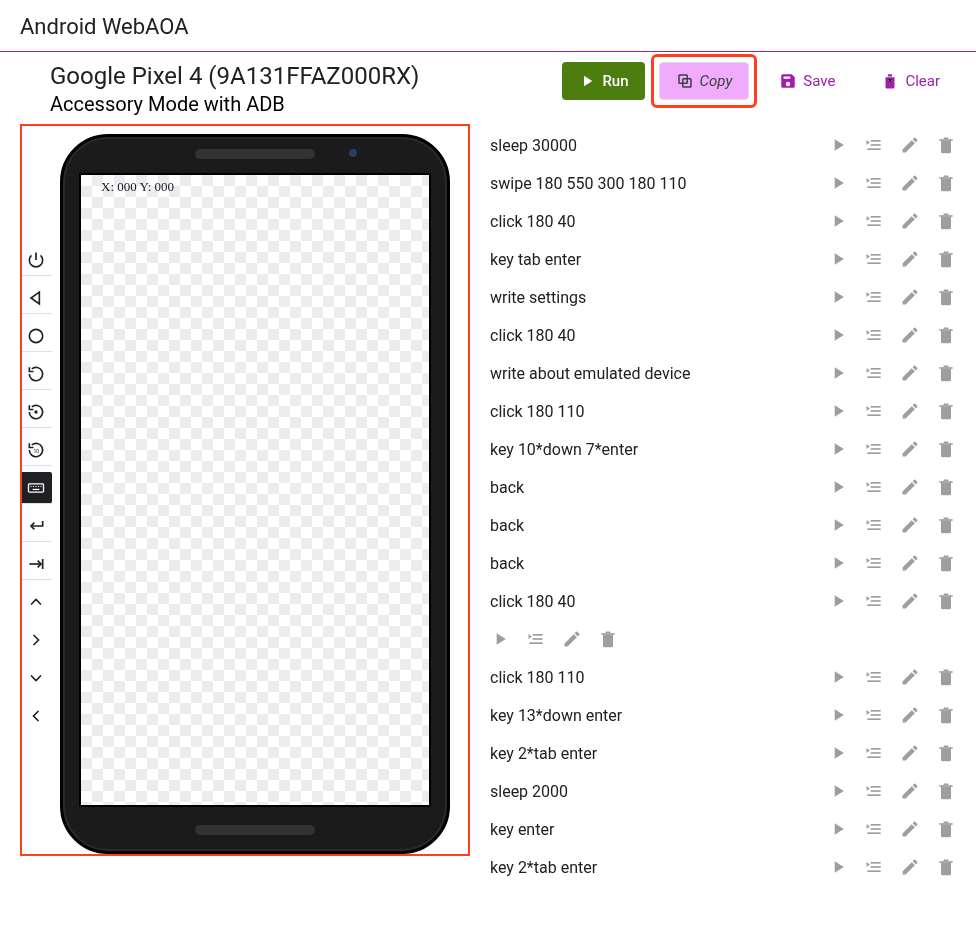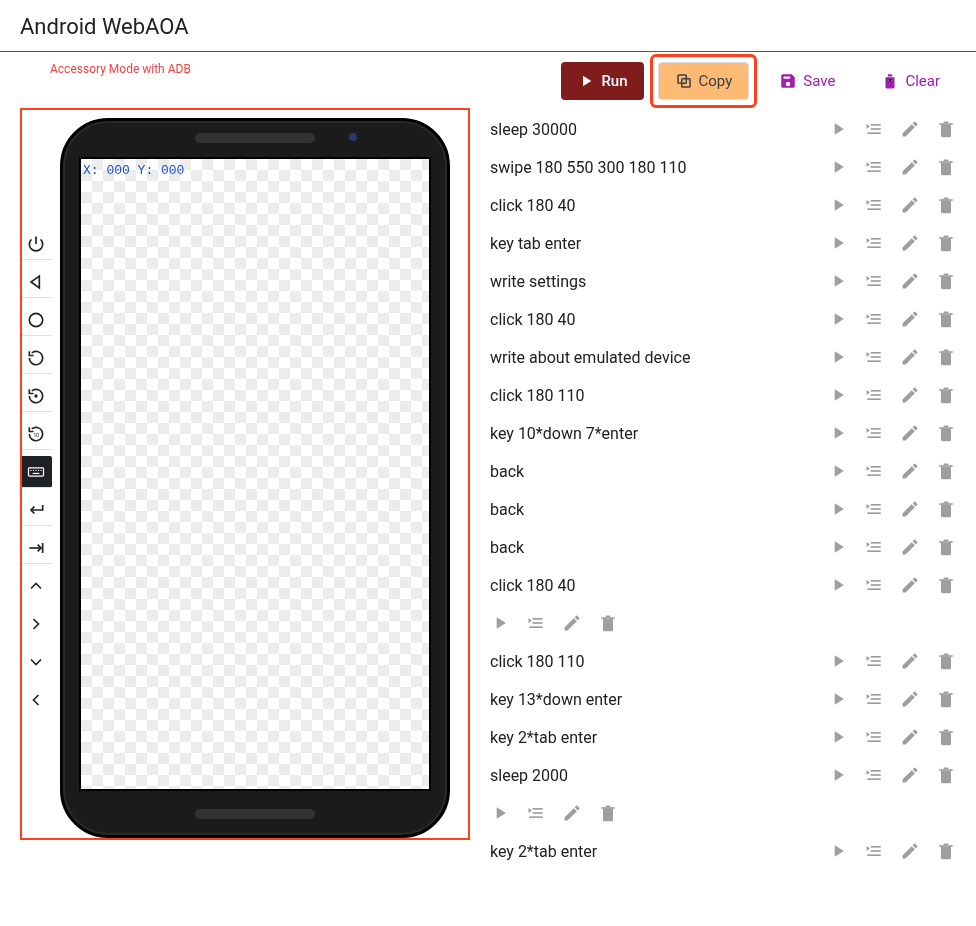--- a/index.html
+++ b/index.html
@@ -22,31 +22,31 @@
     padding: 4px 0 10px 0;
     font-size: 15px;
   }
   .return-row .icon { width: 22px; height: 22px; display:inline-flex; align-items:center; justify-content:center; }
   .return-text { cursor: pointer; }
 
   .header-row { display: flex; align-items: flex-start; justify-content: space-between; padding-left: 30px; }
   .device-title h1 {
     font-size: 24px; margin: 0 0 2px 0; font-weight: 400;
   }
-  .device-title .sub { color: #ef4444; font-size: 12px; }
+  .device-title .sub { color: #000000; font-size: 20px; }
 
   .toolbar { display: flex; align-items: center; gap: 14px; margin-top: 0; }
   .btn {
     display: inline-flex; align-items: center; gap: 6px;
     height: 38px; padding: 0 16px; border-radius: 4px;
     font-size: 15px; cursor: pointer; border: none; background: transparent;
     font-family: inherit;
   }
-  .btn-run { background: #7f1d1d; color: #fff; font-weight: 500; }
-  .btn-outline { border: 1px solid #dadce0; color: #3c4043; background:#fdba74; }
+  .btn-run { background: #4d7c0f; color: #fff; font-weight: 500; }
+  .btn-outline { border: 1px solid #dadce0; color: #3c4043; background:#f0abfc;font-style:italic; }
   .copy-highlight { position: relative; }
   .highlight-box {
     position: absolute; top:-8px; left:-8px; right:-8px; bottom:-8px;
     border: 3px solid #ff3e1d; border-radius: 6px; pointer-events: none;
   }
   .btn-plain { color: #a21caf; }
   .btn svg { width: 18px; height: 18px; }
 
   .main-row { display: flex; align-items: flex-start; gap: 20px; margin-top: 8px; }
 
@@ -86,22 +86,22 @@
   .earpiece-bottom { bottom:16px; }
   .camera-dot {
     position:absolute; top:12px; right:90px;
     width:8px; height:8px; border-radius:50%; background:#2a3a6a;
   }
   .screen-outer {
     position:relative; width:100%; height:100%;
     background:#fff; border:2px solid #000; overflow:hidden;
   }
   .coord-label {
-    position:absolute; top:4px; left:2px;
-    font-size:13px; color:#1d4ed8; font-family: Liberation Mono, monospace;
+    position:absolute; top:4px; left:20px;
+    font-size:13px; color:#0f172a; font-family: Liberation Serif, serif;
     z-index:2;
   }
   .checker {
     position:absolute; inset:0;
     background-image:
       linear-gradient(45deg,#ececec 25%,transparent 25%),
       linear-gradient(-45deg,#ececec 25%,transparent 25%),
       linear-gradient(45deg,transparent 75%,#ececec 75%),
       linear-gradient(-45deg,transparent 75%,#ececec 75%);
     background-size:22px 22px;
@@ -123,20 +123,21 @@
 </head>
 <body>
 
 <div class="app-title">Android WebAOA</div>
 
 <div class="content">
 
 
   <div class="header-row">
     <div class="device-title">
+      <h1>Google Pixel 4 (9A131FFAZ000RX)</h1>
       <div class="sub">Accessory Mode with ADB</div>
     </div>
     <div class="toolbar">
       <button class="btn btn-run">
         <svg viewBox="0 0 24 24" fill="currentColor">
             <polygon points="8,5 8,19 19,12"></polygon>
           </svg>
         <span>Run</span>
       </button>
       <div class="copy-highlight">
@@ -802,20 +803,21 @@
             <span class="row-icon">
               <svg viewBox="0 0 24 24" fill="currentColor">
                 <path d="M6 7h12v13a2 2 0 0 1-2 2H8a2 2 0 0 1-2-2V7z"></path>
                 <rect x="9" y="3" width="6" height="2" rx="1"></rect>
                 <rect x="4" y="5" width="16" height="2"></rect>
               </svg>
             </span>
           </span>
         </div>
         <div class="action-row">
+          <span class="cmd">key enter</span>
           <span class="row-icons">
             <span class="row-icon">
               <svg viewBox="0 0 24 24" fill="currentColor">
                 <polygon points="8,5 8,19 19,12"></polygon>
               </svg>
             </span>
             <span class="row-icon">
               <svg viewBox="0 0 24 24" fill="none" stroke="currentColor" stroke-width="2">
                 <line x1="8" y1="7" x2="20" y2="7"></line>
                 <line x1="8" y1="12" x2="20" y2="12"></line>

